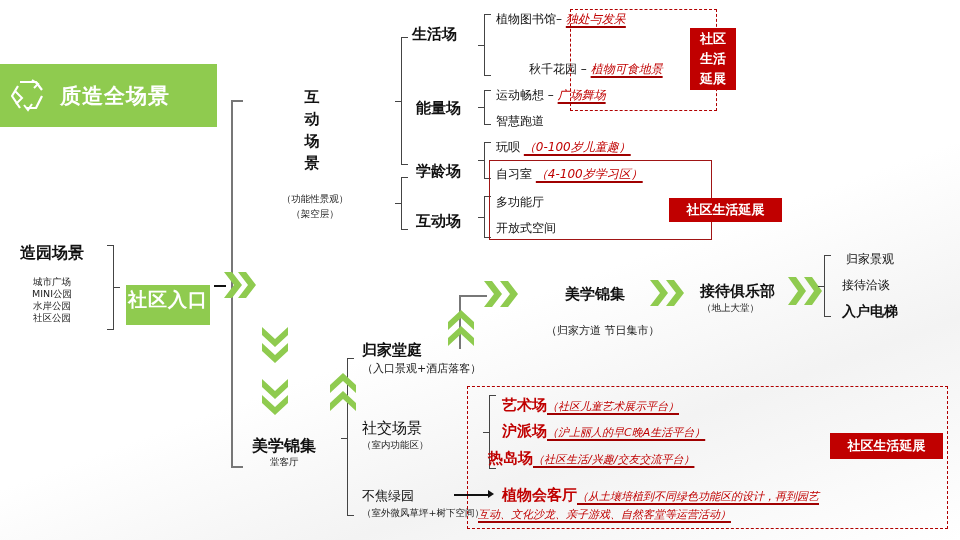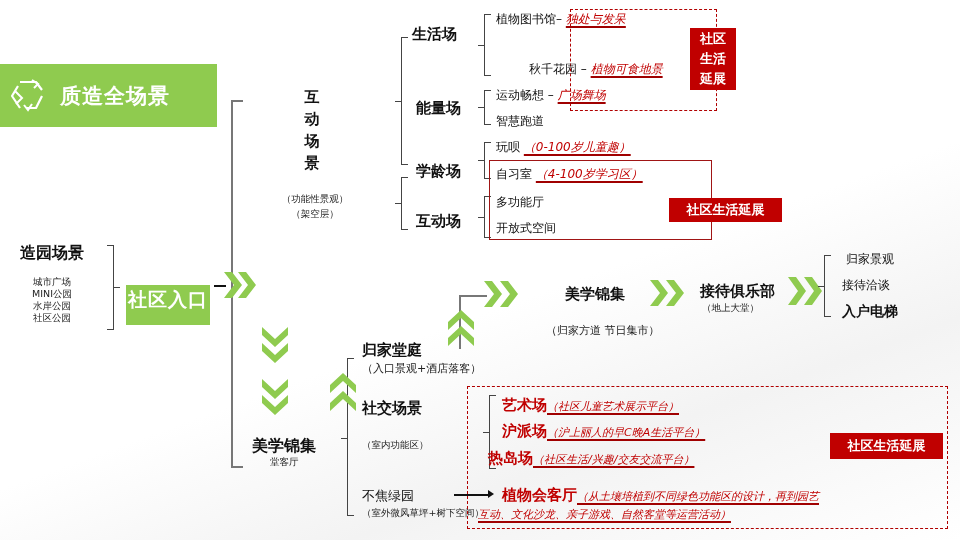--- a/index.html
+++ b/index.html
@@ -186,21 +186,21 @@
   <div class="brace" style="left:347px; top:358px; width:8px; height:158px;">
       <span class="tick" style="top:80px;"></span>
     </div>
   <svg class="chev" style="left:330px; top:373px;" width="26" height="40" viewBox="0 0 26 40">
     <path d="M0 12 L13 0 L26 12 V20 L13 8 L0 20 Z" fill="#8fcb4f"></path>
     <path d="M0 30 L13 18 L26 30 V38 L13 26 L0 38 Z" fill="#8fcb4f"></path>
   </svg>
 
   <div class="abs" style="left:362px; top:341px; font-size:15px; font-weight:bold;">归家堂庭</div>
   <div class="abs sm" style="left:362px; top:361px; font-size:11px;">（入口景观+酒店落客）</div>
-  <div class="abs" style="left:362px; top:399px; font-size:15px; font-weight:bold;">社交场景</div>
+  <div class="abs" style="left:362px; top:419px; font-size:15px; font-weight:normal;">社交场景</div>
   <div class="abs sm" style="left:362px; top:439px; font-size:9.5px;">（室内功能区）</div>
   <div class="abs" style="left:362px; top:487px; font-size:13px; font-weight:normal;">不焦绿园</div>
   <div class="abs sm" style="left:362px; top:507px; font-size:9.5px;">（室外微风草坪+树下空间）</div>
 
   <div class="dash-box" style="left:467px; top:386px; width:481px; height:143px;"></div>
   <div class="red-box" style="left:830px; top:433px; width:113px; height:26px; font-size:13px; line-height:26px;">社区生活延展</div>
 
   <div class="brace" style="left:489px; top:395px; width:7px; height:74px;">
       <span class="tick" style="top:37px;"></span>
     </div>

